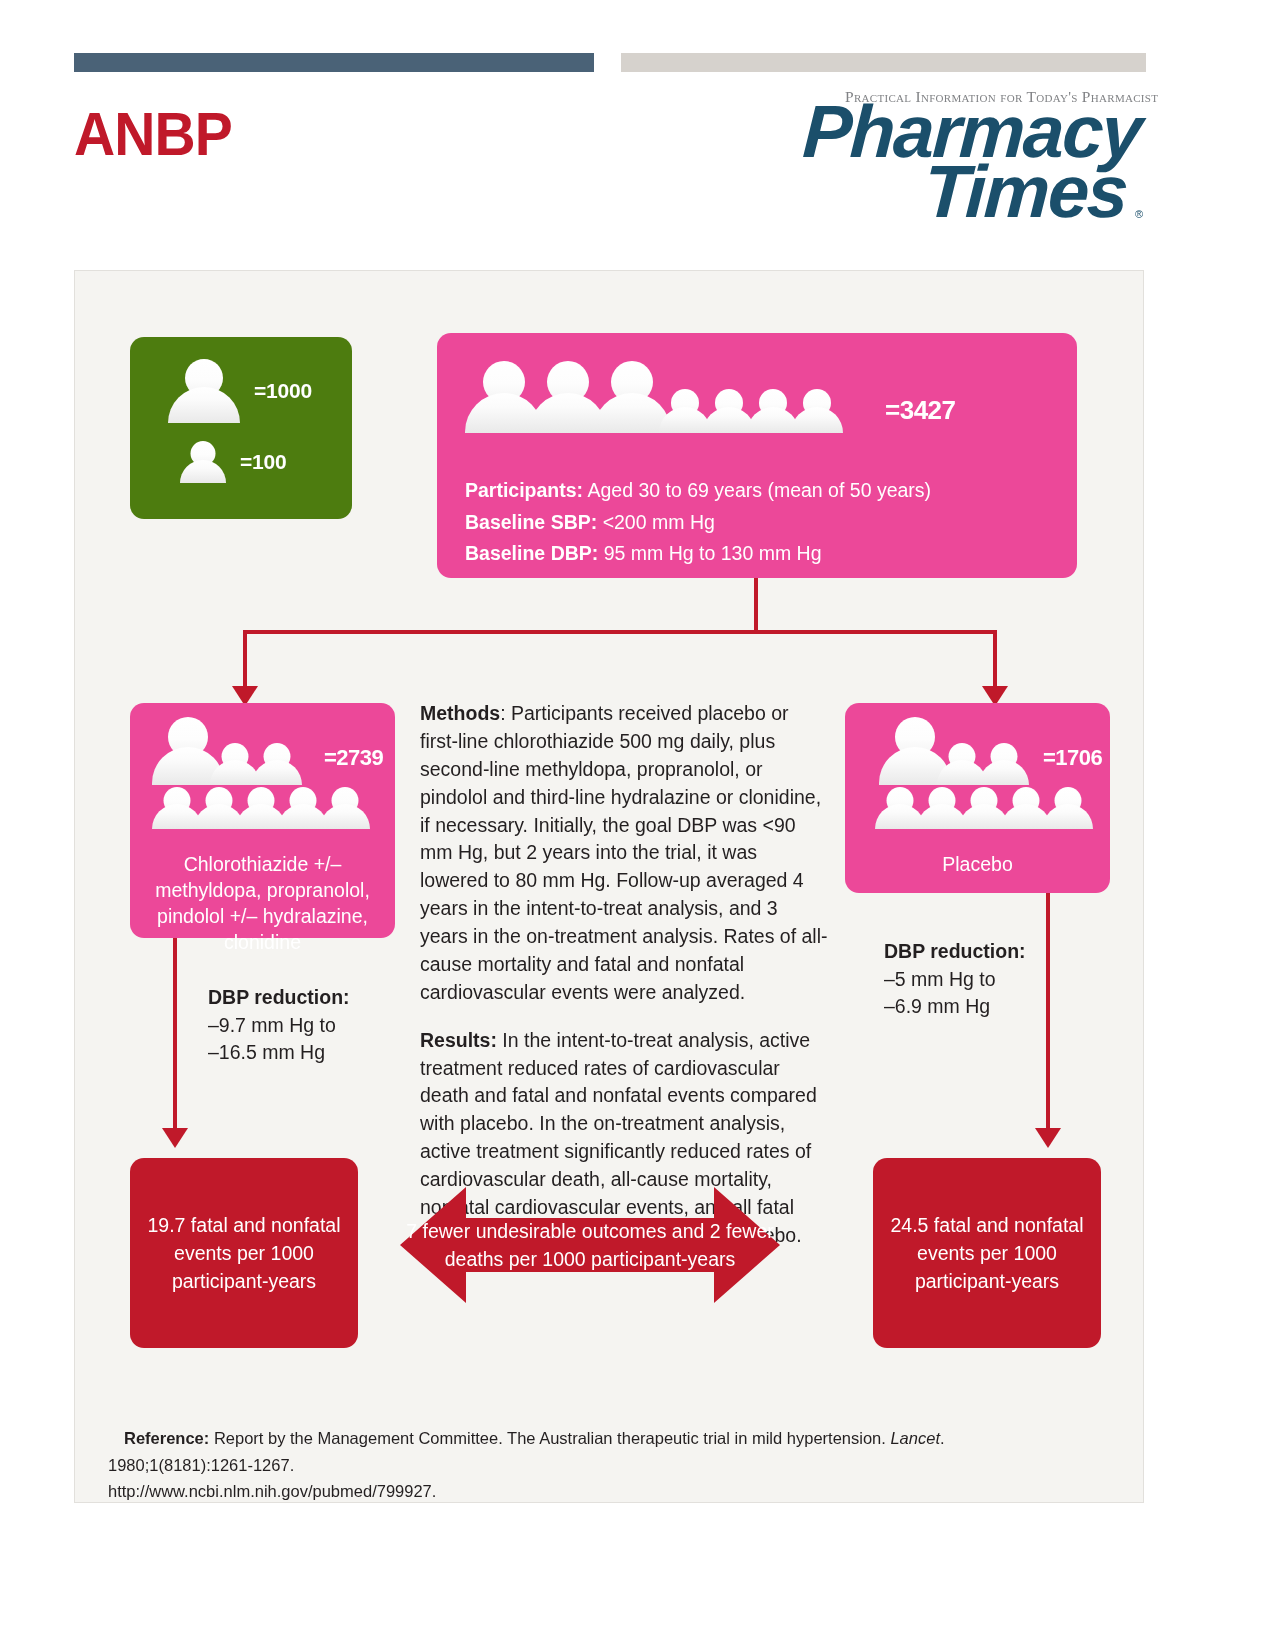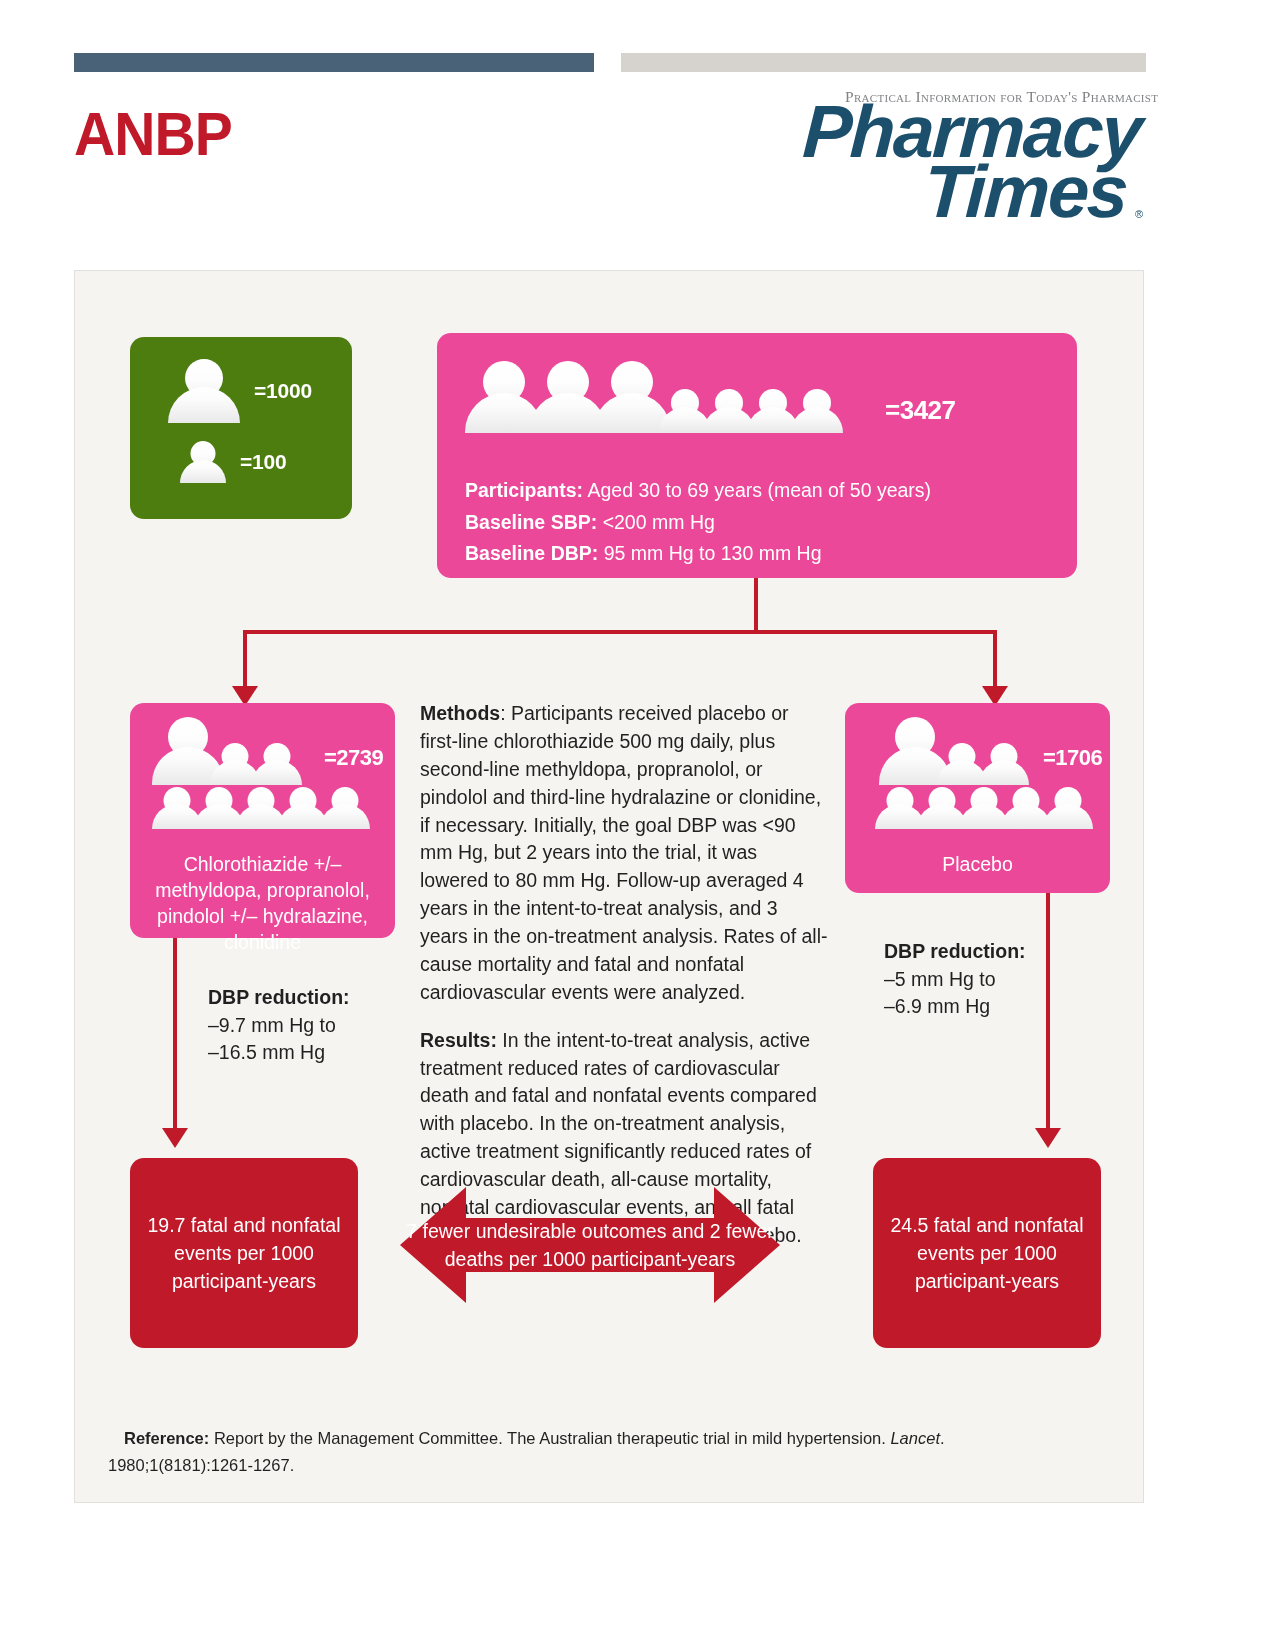--- a/index.html
+++ b/index.html
@@ -309,13 +309,14 @@
   <svg width="380" height="120" viewBox="0 0 380 120" xmlns="http://www.w3.org/2000/svg">
     <polygon points="0,60 66,2 66,33 314,33 314,2 380,60 314,118 314,87 66,87 66,118" fill="#c0192a"></polygon>
   </svg>
   <div class="bigarrow-txt">7 fewer undesirable outcomes and 2 fewer deaths per 1000 participant-years</div>
 </div>
 
 <div class="ref">
   <div>
     <b>Reference:</b><span> Report by the Management Committee. The Australian therapeutic trial in mild hypertension. </span><i>Lancet</i><span>. 1980;1(8181):1261-1267.</span>
   </div>
+  <div>http://www.ncbi.nlm.nih.gov/pubmed/799927.</div>
 </div>
 
 </body></html>

